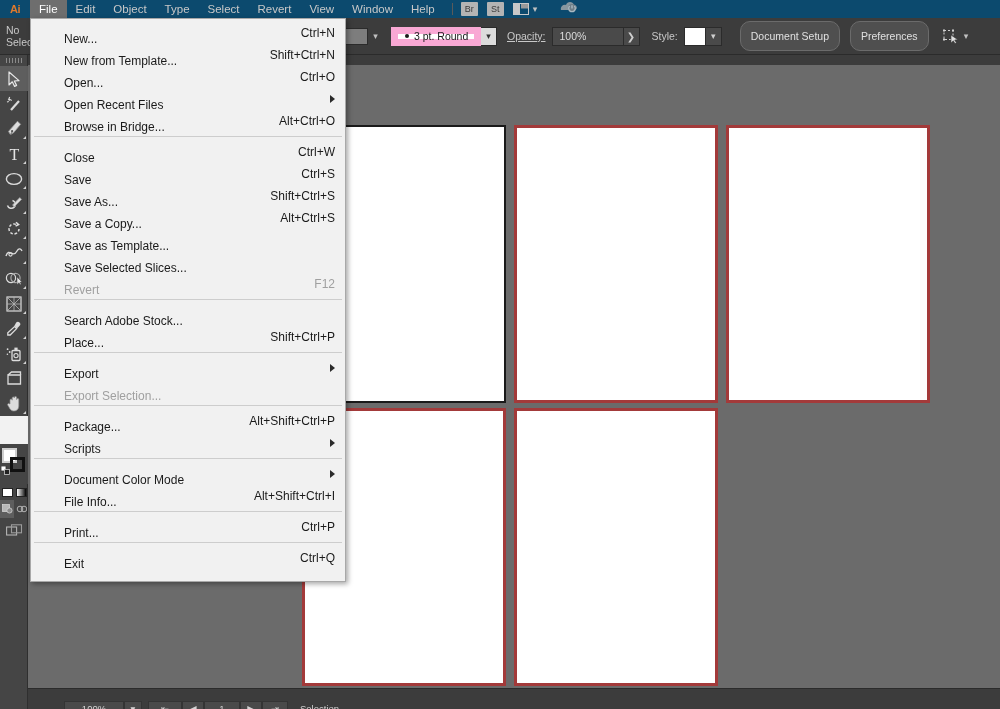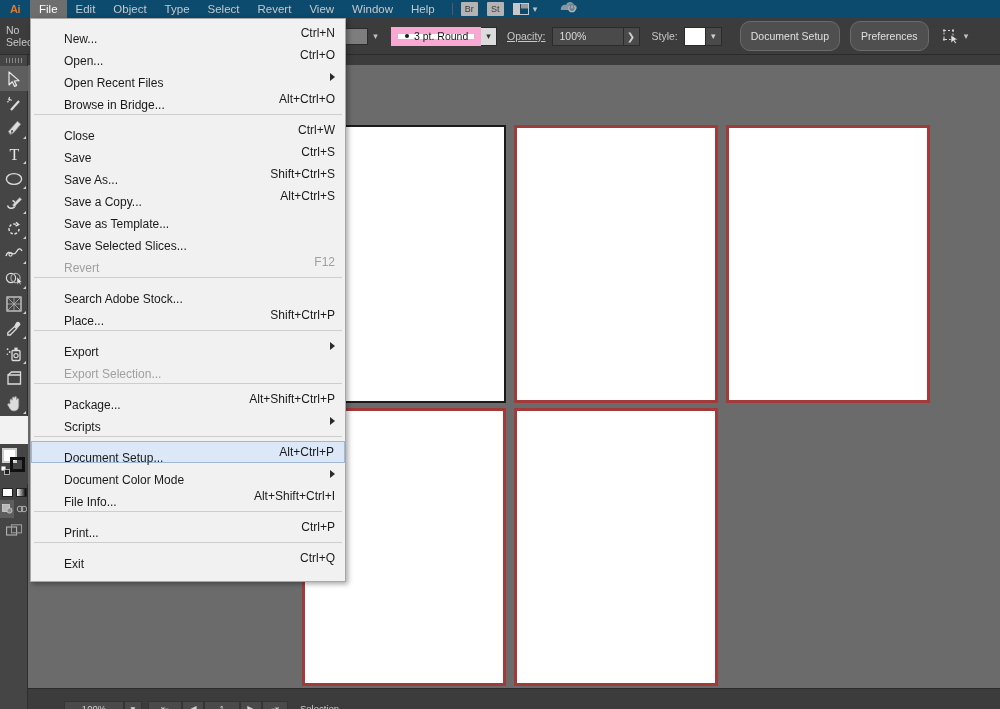--- a/index.html
+++ b/index.html
@@ -509,20 +509,24 @@
       <div class="sb-text">Selection</div>
     </div>
   </div>
 
   <div class="dropdown" id="file-dropdown">
       <div class="dd-item">
         <span class="dd-label">New...</span>
         <span class="dd-accel">Ctrl+N</span>
       </div>
       <div class="dd-item">
+        <span class="dd-label">New from Template...</span>
+        <span class="dd-accel">Shift+Ctrl+N</span>
+      </div>
+      <div class="dd-item">
         <span class="dd-label">Open...</span>
         <span class="dd-accel">Ctrl+O</span>
       </div>
       <div class="dd-item">
         <span class="dd-label">Open Recent Files</span>
         <span class="dd-sub"></span>
       </div>
       <div class="dd-item">
         <span class="dd-label">Browse in Bridge...</span>
         <span class="dd-accel">Alt+Ctrl+O</span>
@@ -573,24 +577,20 @@
       <div class="dd-sep"></div>
       <div class="dd-item">
         <span class="dd-label">Package...</span>
         <span class="dd-accel">Alt+Shift+Ctrl+P</span>
       </div>
       <div class="dd-item">
         <span class="dd-label">Scripts</span>
         <span class="dd-sub"></span>
       </div>
       <div class="dd-sep"></div>
-      <div class="dd-item highlight">
-        <span class="dd-label">Document Setup...</span>
-        <span class="dd-accel">Alt+Ctrl+P</span>
-      </div>
       <div class="dd-item">
         <span class="dd-label">Document Color Mode</span>
         <span class="dd-sub"></span>
       </div>
       <div class="dd-item">
         <span class="dd-label">File Info...</span>
         <span class="dd-accel">Alt+Shift+Ctrl+I</span>
       </div>
       <div class="dd-sep"></div>
       <div class="dd-item">

